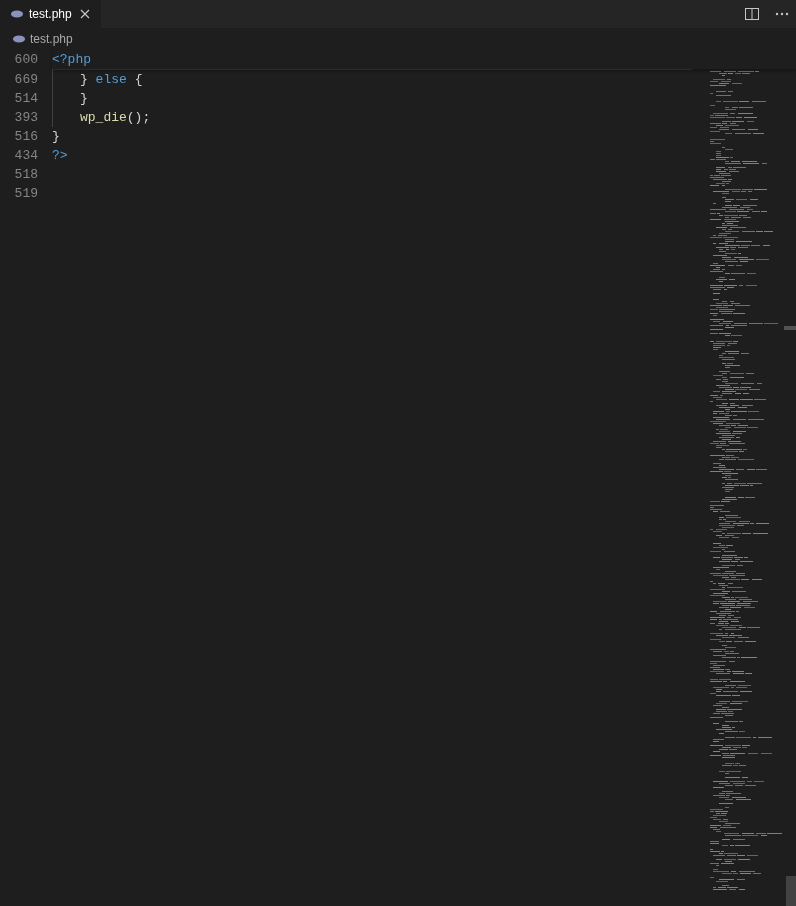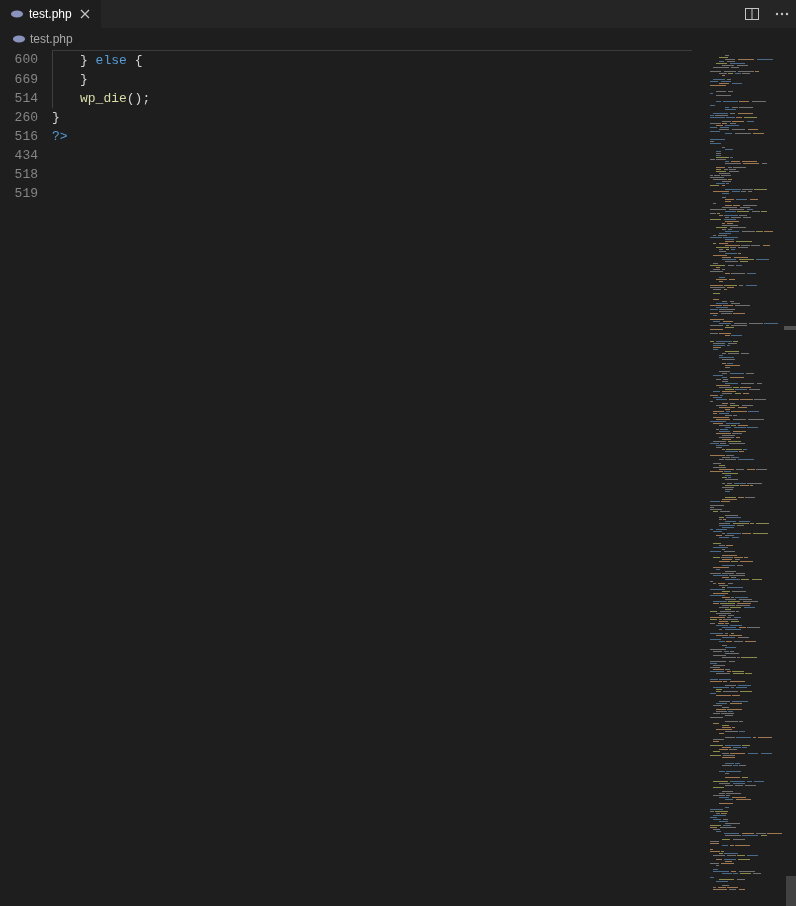--- a/index.html
+++ b/index.html
@@ -242,28 +242,31 @@
   <span>test.php</span>
 </div>
 
 <div class="editor-container">
   <div class="gutter">
     <div class="gutter-sticky">600</div>
     <div id="gutter-lines">
         <div style="height: 1px;"></div>
         <div>669</div>
         <div>514</div>
-        <div>260</div>
+        <div>393</div>
         <div>516</div>
         <div>434</div>
         <div>518</div>
         <div>519</div>
       </div>
   </div>
   <div class="code-area">
+    <div class="sticky-line">
+      <span class="tk-php-tag">&lt;?php</span>
+    </div>
     <div class="sticky-underline"></div>
     <div id="code-lines">
         <div class="code-line"><span class="indent-guide"></span><span class="tk-brace">} </span><span class="tk-keyword">else</span><span class="tk-brace"> {</span></div>
         <div class="code-line"><span class="indent-guide"></span><span class="tk-brace">}</span></div>
         <div class="code-line"><span class="indent-guide"></span><span class="tk-func">wp_die</span><span class="tk-paren">()</span><span class="tk-punc">;</span></div>
         <div class="code-line"><span class="tk-brace">}</span></div>
         <div class="code-line"><span class="tk-php-tag">?&gt;</span></div>
         <div class="code-line"></div>
       </div>
   </div>

